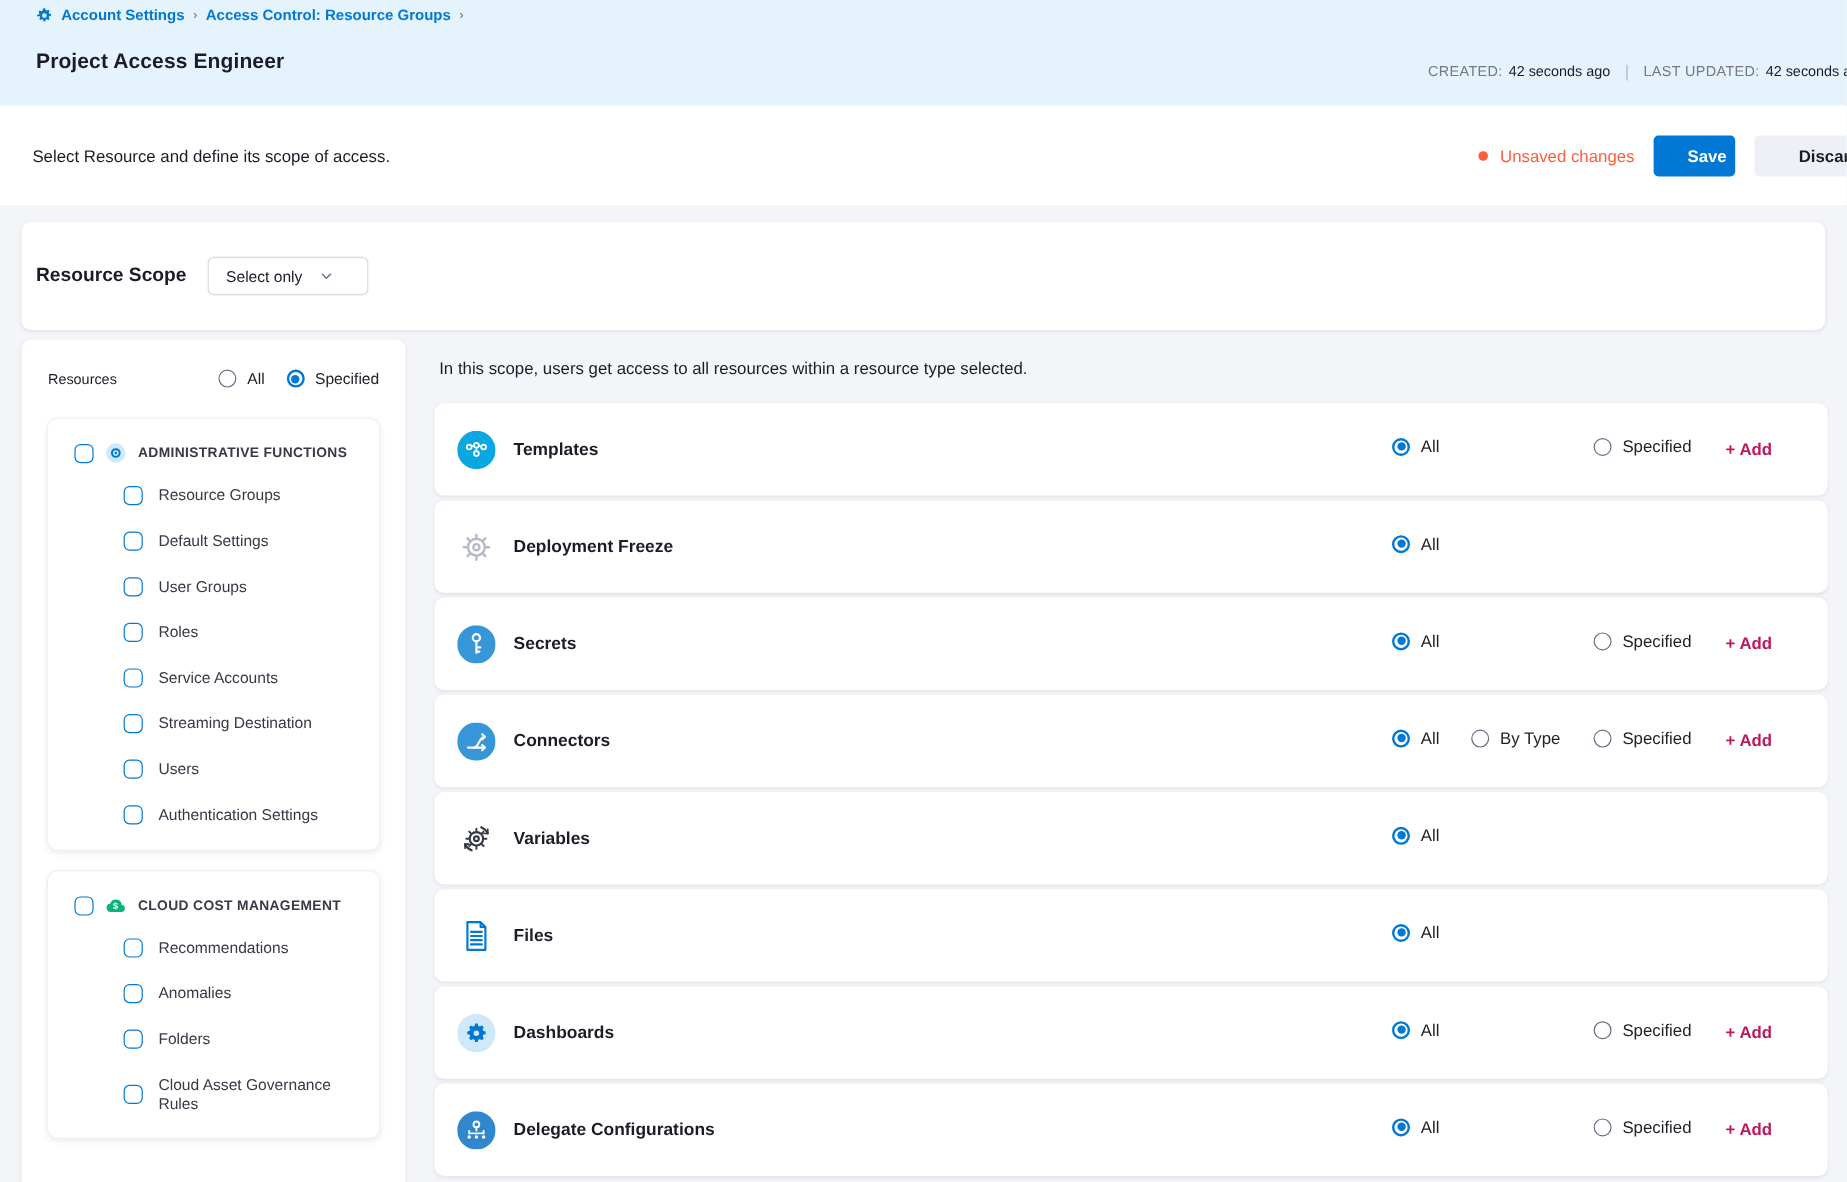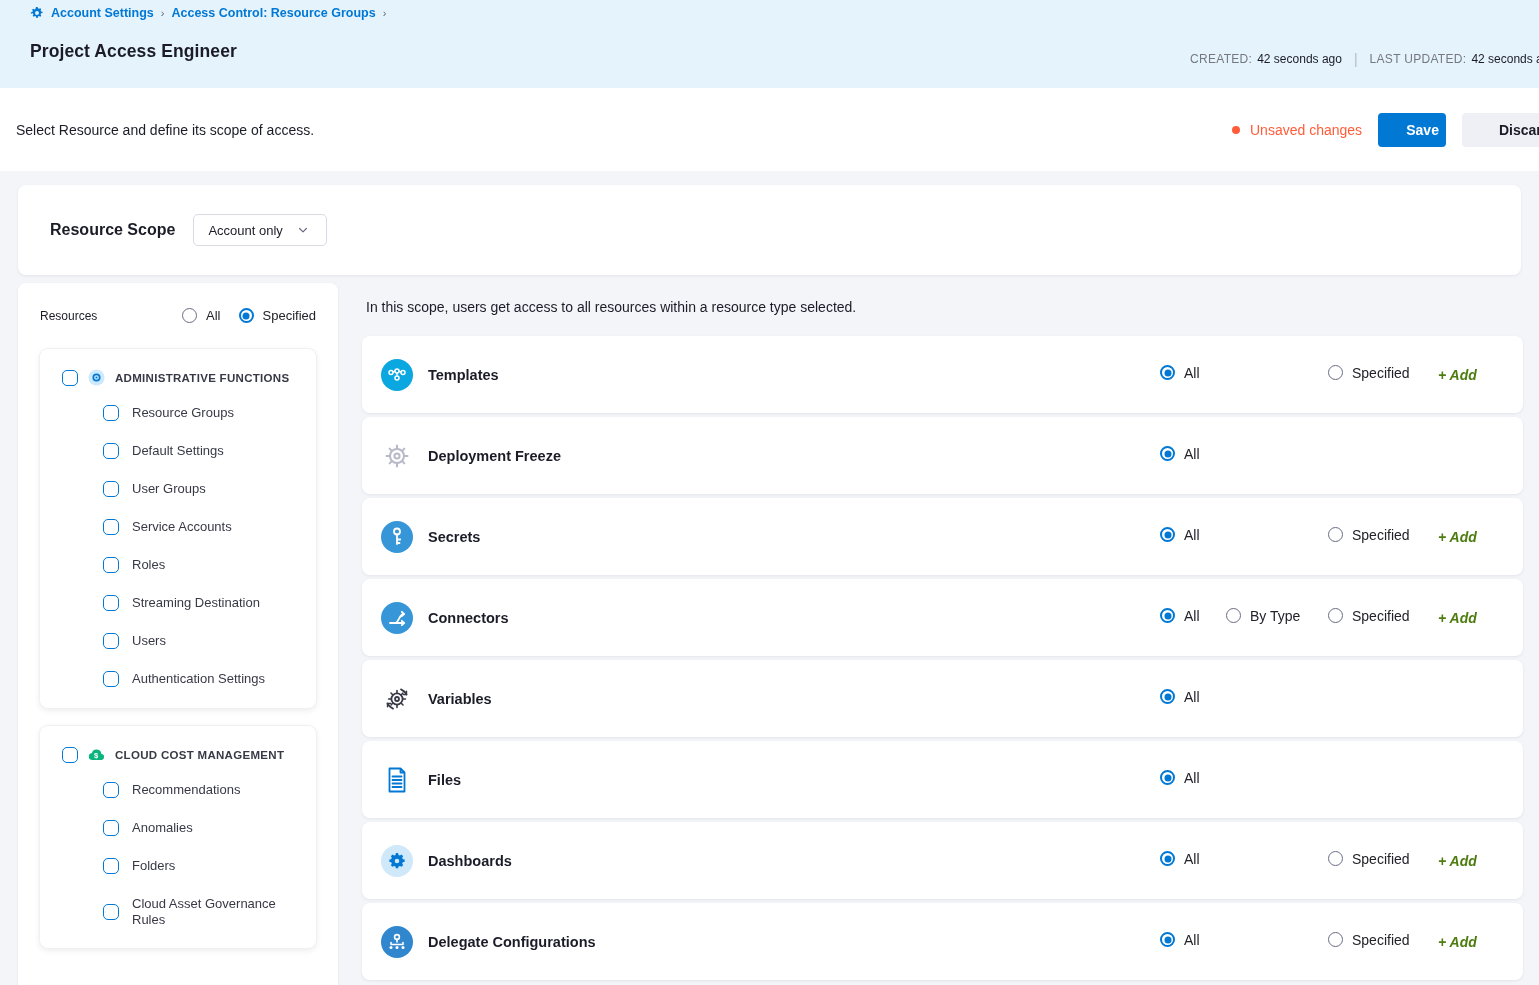--- a/index.html
+++ b/index.html
@@ -19,35 +19,35 @@
   .bc-gear { width: 14px; height: 14px; display: inline-flex; margin-right: 2px; }
   .bc-gear svg { width: 100%; height: 100%; }
   .page-title { position: absolute; left: 30px; top: 41px; font-size: 17.5px; font-weight: 600; letter-spacing: .1px; }
   .header-meta { position: absolute; left: 1190px; top: 51px; white-space: nowrap; font-size: 12px; display: flex; align-items: center; }
   .meta-label { color: #77787f; letter-spacing: .3px; }
   .meta-value { color: #1c1c28; margin-left: 5px; }
   .meta-sep { color: #b6bcc7; margin: 0 12px; font-size: 14px; }
 
   
   .toolbar { height: 83px; background: #ffffff; position: relative; }
-  .toolbar-desc { position: absolute; left: 16px; top: 50%; transform: translateY(-50%); font-size: 14px; }
+  .toolbar-desc { position: absolute; left: 27px; top: 50%; transform: translateY(-50%); font-size: 14px; }
   .toolbar-right { position: absolute; left: 1232px; top: 50%; transform: translateY(-50%); display: flex; align-items: center; white-space: nowrap; }
   .unsaved-dot { width: 8px; height: 8px; border-radius: 50%; background: #ff5c39; margin-right: 10px; }
   .unsaved-text { color: #ff5c39; font-size: 14px; margin-right: 16px; }
   .btn { border: none; border-radius: 4px; font-family: inherit; font-size: 14px; font-weight: 700; height: 34px; cursor: pointer; padding-left: 21px; }
   .btn-save { background: #0278d5; color: #fff; width: 68px; margin-right: 16px; }
   .btn-discard { background: #eef0f5; color: #1c1c28; width: 104px; }
 
   
   .content { height: 802px; padding-top: 14px; }
 
   .scope-panel {
     margin: 0 18px; height: 90px; background: #fff; border-radius: 8px;
     box-shadow: 0 1px 3px rgba(40,41,61,.08);
-    display: flex; align-items: center; padding-left: 32px;
+    display: flex; align-items: center; padding-left: 12px;
   }
   .scope-title { font-size: 16px; font-weight: 700; margin-right: 18px; }
   .scope-dropdown {
     height: 32px; min-width: 134px; background: #fff; border: 1px solid #d8dae3; border-radius: 5px;
     display: inline-flex; align-items: center; padding: 0 10px 0 14px; font-size: 13px; cursor: pointer; gap: 14px;
   }
   .scope-dropdown .chev { display: inline-flex; width: 12px; height: 12px; color: #6b6d85; }
 
   .content-row { display: flex; align-items: flex-start; margin-top: 8px; }
 
@@ -88,21 +88,21 @@
   }
   .row-icon { width: 32px; height: 32px; display: inline-flex; align-items: center; justify-content: center; flex: none; }
   .row-icon svg { width: 32px; height: 32px; }
   .row-title { font-size: 14.5px; font-weight: 700; margin-left: 15px; }
   .row-options { margin-left: auto; width: 363px; display: flex; align-items: center; flex: none; }
   .slot-all { width: 66px; }
   .slot-bytype { width: 102px; }
   .slot-specified { width: 110px; }
   .slot-add { width: 85px; }
   .row-options .radio-label { font-size: 14px; }
-  .add-link { font-size: 14px; font-weight: 700; color: #4d7c0f; cursor: pointer; font-style: italic; }
+  .add-link { font-size: 14px; font-weight: 700; color: #be185d; cursor: pointer; }
 </style>
 </head>
 <body>
 
 <div class="top-band">
   <div class="breadcrumb">
     <span class="bc-gear">
       <svg viewBox="0 0 24 24" fill="#0278d5">
           <path fill-rule="evenodd" d="M10.8 1.5h2.4l.45 2.55c.66.18 1.28.44 1.86.78l2.12-1.17 1.7 1.7-1.17 2.12c.34.58.6 1.2.78 1.86l2.55.45v2.4l-2.55.45a8.3 8.3 0 0 1-.78 1.86l1.17 2.12-1.7 1.7-2.12-1.17c-.58.34-1.2.6-1.86.78l-.45 2.55h-2.4l-.45-2.55a8.3 8.3 0 0 1-1.86-.78l-2.12 1.17-1.7-1.7 1.17-2.12a8.3 8.3 0 0 1-.78-1.86L1.5 13.2v-2.4l2.55-.45c.18-.66.44-1.28.78-1.86L3.66 6.37l1.7-1.7 2.12 1.17c.58-.34 1.2-.6 1.86-.78l.46-2.56zM12 8.6a3.4 3.4 0 1 0 0 6.8 3.4 3.4 0 0 0 0-6.8z"></path>
         </svg>
@@ -130,21 +130,21 @@
     <button class="btn btn-save">Save</button>
     <button class="btn btn-discard">Discard</button>
   </div>
 </div>
 
 <div class="content">
 
   <div class="scope-panel">
     <span class="scope-title">Resource Scope</span>
     <span class="scope-dropdown">
-      <span>Account only</span>
+      <span>Select only</span>
       <span class="chev">
         <svg viewBox="0 0 16 16" fill="none" stroke="#6b6d85" stroke-width="1.6" stroke-linecap="round" stroke-linejoin="round">
             <path d="M3.5 6l4.5 4.5L12.5 6"></path>
           </svg>
       </span>
     </span>
   </div>
 
   <div class="content-row">
     <div class="sidebar">
@@ -185,26 +185,26 @@
     <span class="item-label">Default Settings</span>
   </label>
 
   <label class="group-item">
     <span class="checkbox"></span>
     <span class="item-label">User Groups</span>
   </label>
 
   <label class="group-item">
     <span class="checkbox"></span>
+    <span class="item-label">Roles</span>
+  </label>
+
+  <label class="group-item">
+    <span class="checkbox"></span>
     <span class="item-label">Service Accounts</span>
-  </label>
-
-  <label class="group-item">
-    <span class="checkbox"></span>
-    <span class="item-label">Roles</span>
   </label>
 
   <label class="group-item">
     <span class="checkbox"></span>
     <span class="item-label">Streaming Destination</span>
   </label>
 
   <label class="group-item">
     <span class="checkbox"></span>
     <span class="item-label">Users</span>

